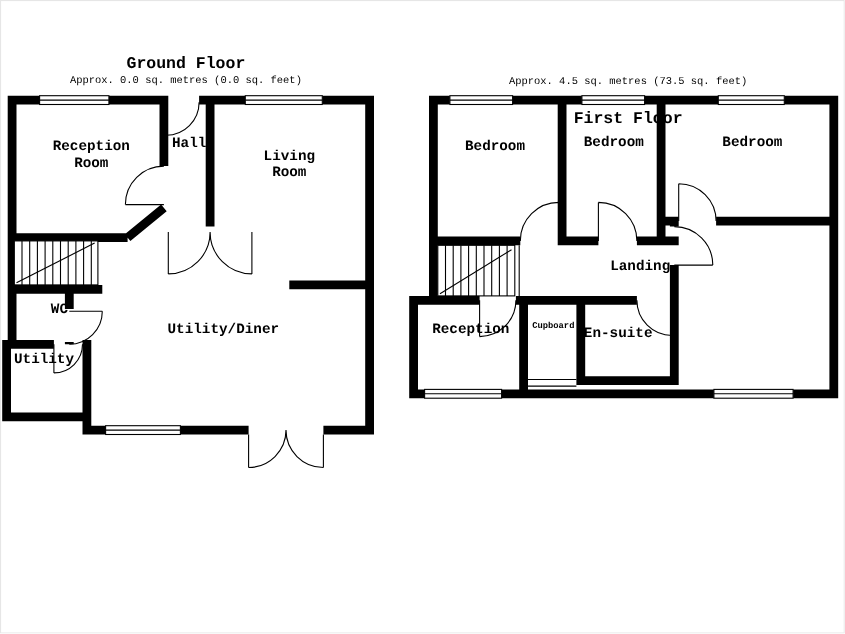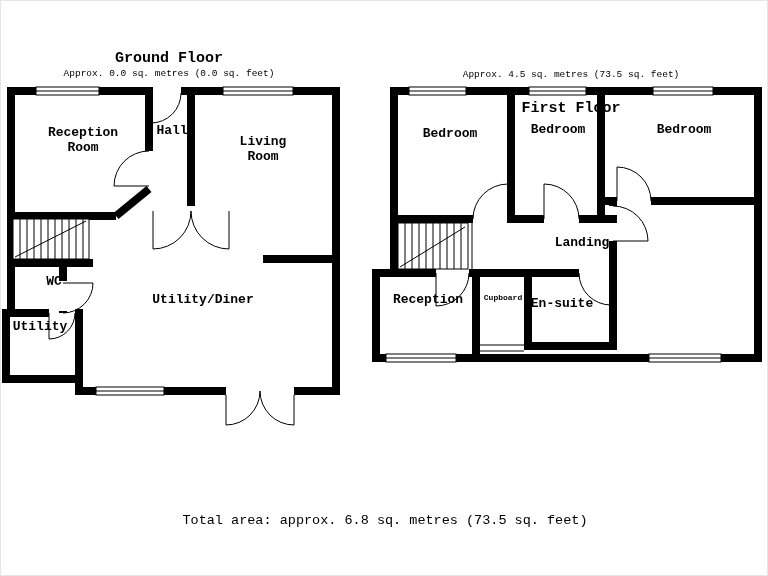--- a/index.html
+++ b/index.html
@@ -144,15 +144,14 @@
   <div class="txt room-label" style="left:39px;top:326px;">Utility</div>
 
   <div class="txt room-label" style="left:449px;top:133px;">Bedroom</div>
   <div class="txt room-label" style="left:557px;top:129px;">Bedroom</div>
   <div class="txt room-label" style="left:683px;top:129px;">Bedroom</div>
   <div class="txt room-label" style="left:537px;top:242px;margin-left:44px;">Landing</div>
   <div class="txt room-label" style="left:427px;top:299px;">Reception</div>
   <div class="txt room-label tiny" style="left:502px;top:297px;">Cupboard</div>
   <div class="txt room-label" style="left:561px;top:303px;">En-suite</div>
 
-  <div class="txt footer-text" style="left:384px;top:519px;">Total area: approx. 6.8 sq. metres (73.5 sq. feet)</div>
 
 </div>
 
 </body></html>

